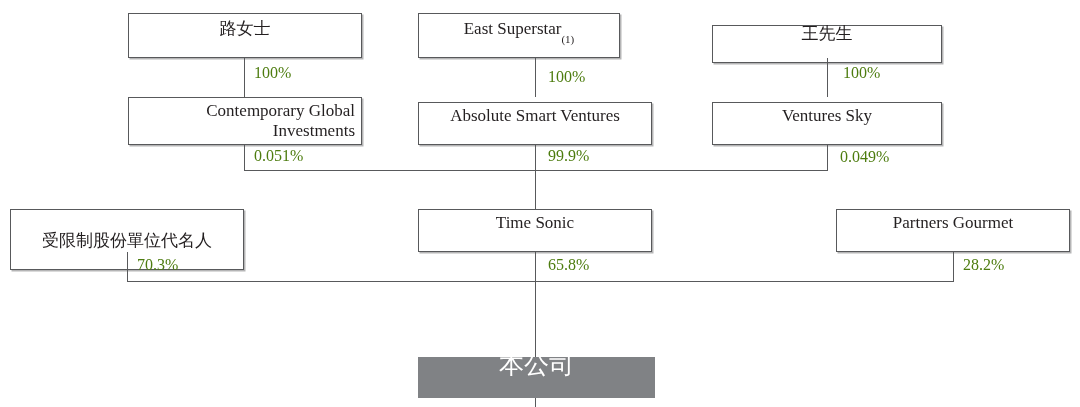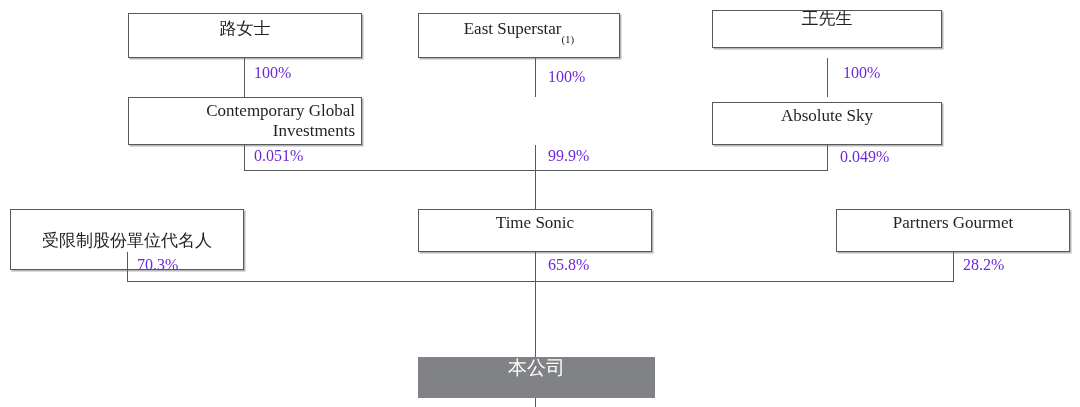--- a/index.html
+++ b/index.html
@@ -38,21 +38,21 @@
     font-size: 17px;
   }
   .node.two-line {
     line-height: 1.2;
   }
   .node.issuer {
     background: #808285;
     border: none;
     color: #ffffff;
     font-family: "DejaVu Sans", "Liberation Sans", sans-serif;
-    font-size: 19px;
+    font-size: 25px;
     box-shadow: none;
   }
 
   .sup {
     font-size: 11px;
     vertical-align: super;
     line-height: 0;
   }
 
   
@@ -61,59 +61,62 @@
     background: #58595b;
   }
   .vline { width: 1.2px; }
   .hline { height: 1.2px; }
 
   
   .pct {
     position: absolute;
     font-family: "Liberation Serif", "DejaVu Serif", serif;
     font-size: 16px;
-    color: #6d28d9;
+    color: #4d7c0f;
     white-space: nowrap;
   }
 </style>
 </head>
 <body>
 
 <div id="chart-root">
 
   <div class="node cjk" style="left:128px; top:13px; width:234px; height:45px;">
     <span>路女士</span>
   </div>
 
   <div class="node" style="left:418px; top:13px; width:202px; height:45px;">
     <span>East Superstar</span>
       <span class="sup">(1)</span>
   </div>
 
-  <div class="node cjk" style="left:712px; top:10px; width:230px; height:29px;">
+  <div class="node cjk" style="left:712px; top:25px; width:230px; height:29px;">
     <span>王先生</span>
   </div>
 
   <div class="line vline" style="left:244px; top:58px; width:1.2px; height:39px;"></div>
   <div class="pct" style="left:254px; top:64px;">100%</div>
 
   <div class="line vline" style="left:535px; top:58px; width:1.2px; height:39px;"></div>
   <div class="pct" style="left:548px; top:68px;">100%</div>
 
   <div class="line vline" style="left:827px; top:58px; width:1.2px; height:39px;"></div>
   <div class="pct" style="left:843px; top:64px;">100%</div>
 
   <div class="node two-line" style="left:128px; top:97px; width:234px; height:48px; flex-direction:column;">
     <span>Contemporary Global</span>
     <span>Investments</span>
   </div>
 
+  <div class="node" style="left:418px; top:102px; width:234px; height:43px;">
+    <span>Absolute Smart Ventures</span>
+  </div>
 
   <div class="node" style="left:712px; top:102px; width:230px; height:43px;">
-    <span>Absolute Sky</span>
+    <span>Ventures Sky</span>
   </div>
 
   <div class="line vline" style="left:244px; top:145px; width:1.2px; height:26px;"></div>
   <div class="pct" style="left:254px; top:147px;">0.051%</div>
 
   <div class="line vline" style="left:535px; top:145px; width:1.2px; height:26px;"></div>
   <div class="pct" style="left:548px; top:147px;text-align:right;">99.9%</div>
 
   <div class="line vline" style="left:827px; top:145px; width:1.2px; height:26px;"></div>
   <div class="pct" style="left:840px; top:148px;">0.049%</div>

